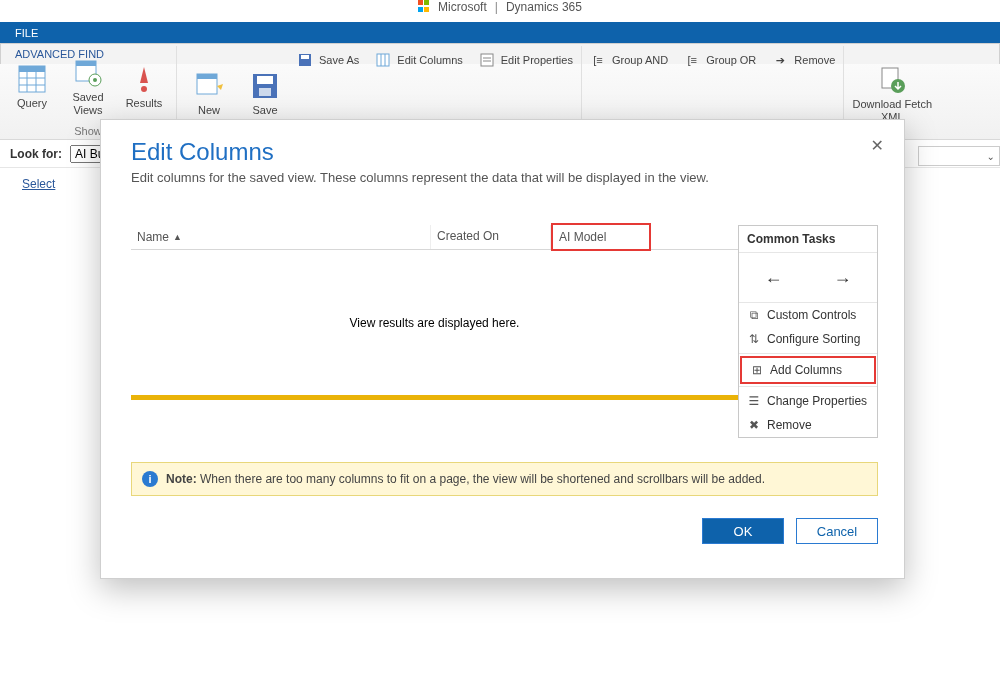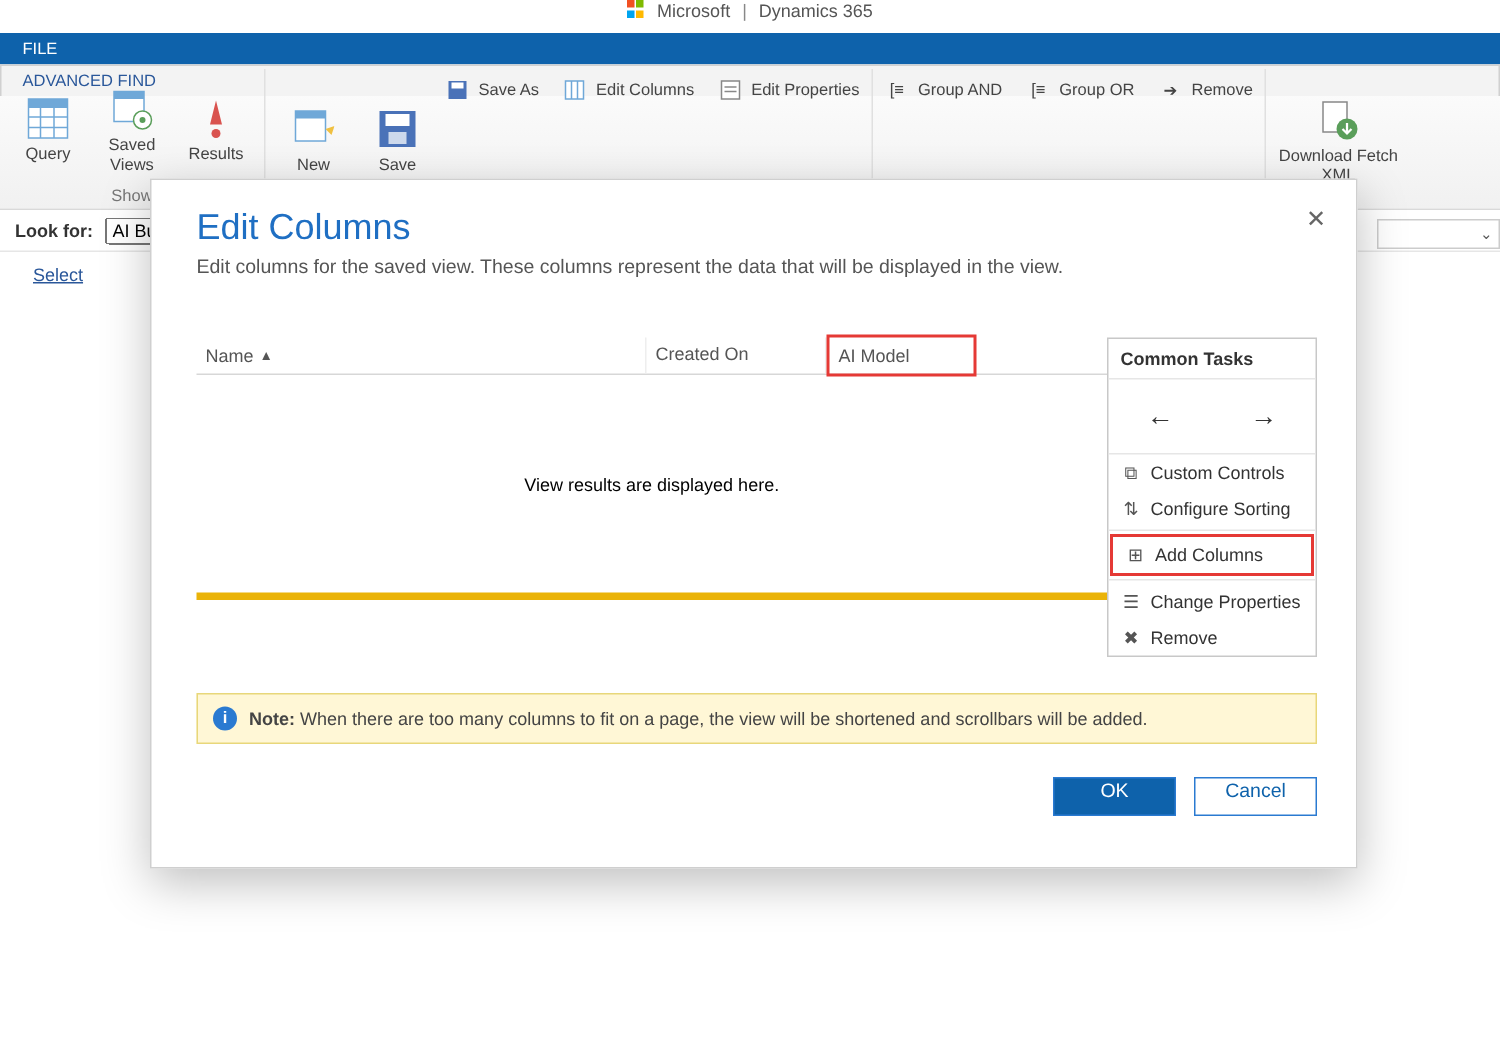--- a/index.html
+++ b/index.html
@@ -59,21 +59,21 @@
   .arrowrow span{cursor:pointer;}
   .task{ display:flex; align-items:center; gap:6px; padding:5px 8px; cursor:pointer; }
   .task .ic{ width:14px; height:14px; display:inline-flex; align-items:center; justify-content:center; color:#555; font-size:12px;}
   .tasks hr{ border:none; border-top:1px solid #e6e6e6; margin:2px 0;}
   .task.highlight{ border:2px solid #e53935; margin:0px 1px; }
 
   .note{ margin-top:24px; background:#fff7d6; border:1px solid #e8d77a; padding:8px 10px; font-size:12px; color:#444; display:flex; align-items:center; gap:8px;}
   .note .ic{ width:16px;height:16px;border-radius:50%; background:#2a7ad1;color:#fff;display:flex;align-items:center;justify-content:center;font-size:11px;font-weight:bold;}
 
   .dlg-buttons{ display:flex; justify-content:flex-end; gap:12px; margin-top:22px; }
-  .btn{ width:82px; height:26px; font-size:13px; border:1px solid #2a7ad1; display:flex; justify-content:center; cursor:pointer;}
+  .btn{ width:82px; height:26px; font-size:13px; border:1px solid #2a7ad1; display:flex; align-items:center; justify-content:center; cursor:pointer;}
   .btn.primary{ background:#0e62ab; color:#fff; }
   .btn.secondary{ background:#fff; color:#0e62ab; }
 
   
   svg{display:block}
 </style>
 </head>
 <body>
 
 <div class="titlebar">

